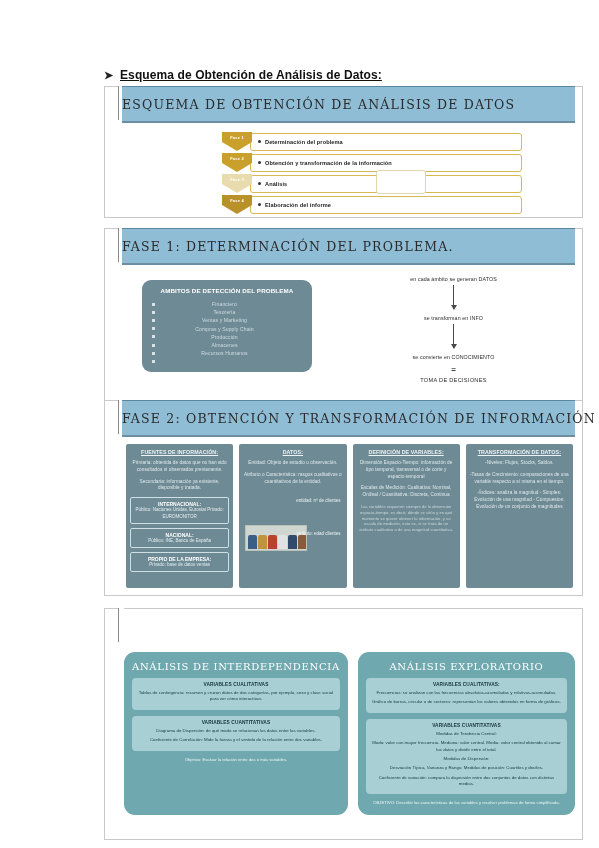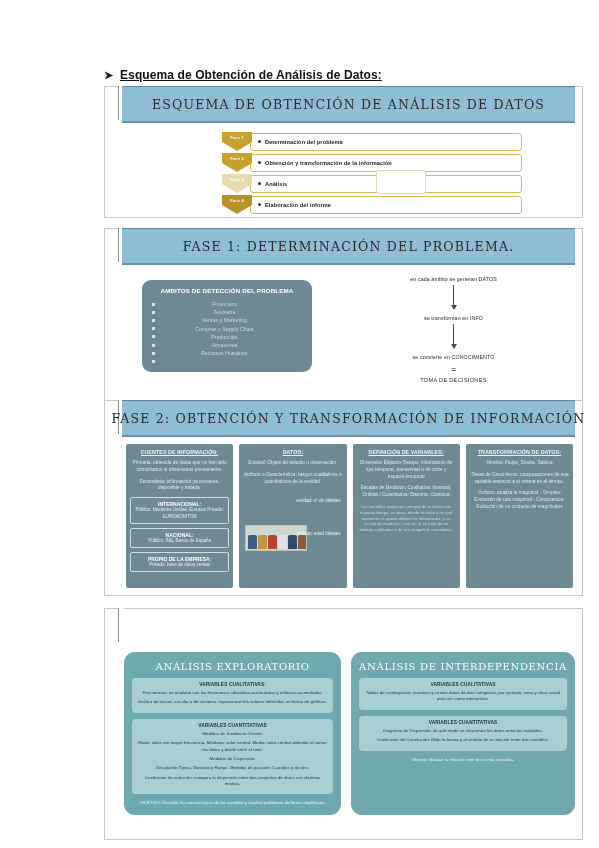--- a/index.html
+++ b/index.html
@@ -7,21 +7,21 @@
   .page{position:relative;width:599px;height:848px;}
 
   
   .doc-heading{position:absolute;left:104px;top:68px;display:flex;align-items:center;gap:6px;}
   .arrow-bullet{width:10px;height:11px;color:#222;font-size:11px;line-height:11px;font-weight:bold;}
   .doc-heading .htxt{font-size:12px;font-weight:bold;text-decoration:underline;letter-spacing:.1px;color:#111;}
 
   
   .section{position:absolute;background:#ffffff;}
   .sec-border{position:absolute;left:0;top:0;width:100%;height:100%;border:1px solid #c9c9c9;box-sizing:border-box;}
-  .bar{position:absolute;left:18px;right:8px;height:34px;background:#8FBDD6;border-top:1px solid #5c87a1;border-bottom:2px solid #6d8ea2;display:flex;align-items:center;justify-content:center;}
+  .bar{position:absolute;left:18px;right:8px;height:34px;background:#8FBDD6;border-top:1px solid #5c87a1;border-bottom:2px solid #6d8ea2;display:flex;align-items:center;}
   .bar .bartxt{font-family:"DejaVu Serif",serif;font-size:12.5px;letter-spacing:1.2px;color:#2b2b2b;white-space:nowrap;}
   .bar-left-tab{position:absolute;left:14px;width:5px;height:34px;background:#ffffff;border-left:1px solid #8a8a8a;}
 
   
   #sec-esquema{left:104px;top:86px;width:479px;height:132px;}
   .phase-list{position:absolute;left:118px;top:46px;width:300px;}
   .phase-row{position:relative;height:19px;margin-bottom:2px;display:flex;align-items:center;}
   .chev{position:relative;width:30px;height:19px;flex:none;z-index:2;}
   .chev .chev-shape{position:absolute;left:0;top:0;width:30px;height:19px;
     clip-path:polygon(0 0,100% 0,100% 52%,50% 100%,0 52%);}
@@ -279,47 +279,47 @@
     </div>
   </div>
 
   <div class="section" id="sec-fase3">
     <div class="sec-border"></div>
     <div class="bar-left-tab"></div>
 
     <div class="panels">
 
       <div class="panel">
+        <div class="p-title">ANÁLISIS DE INTERDEPENDENCIA</div>
+        <div class="sub">
+          <div class="s-title">VARIABLES CUALITATIVAS</div>
+          <p>Tablas de contingencia: resumen y cruzan datos de dos categorías, por ejemplo, sexo y clase social para ver cómo interactúan.</p>
+        </div>
+        <div class="sub">
+          <div class="s-title">VARIABLES CUANTITATIVAS</div>
+          <p>Diagrama de Dispersión: de qué modo se relacionan los datos entre las variables.</p>
+          <p>Coeficiente de Correlación: Mide la fuerza y el sentido de la relación entre dos variables.</p>
+        </div>
+        <div class="foot">Objetivo: Evaluar la relación entre dos o más variables.</div>
+      </div>
+
+      <div class="panel">
         <div class="p-title">ANÁLISIS EXPLORATORIO</div>
         <div class="sub">
           <div class="s-title">VARIABLES CUALITATIVAS:</div>
           <p>Frecuencias: se analizan con las frecuencias absolutas-acumuladas y relativas-acumuladas.</p>
           <p>Gráfico de barras, circular o de sectores: representan los valores obtenidos en forma de gráficos.</p>
         </div>
         <div class="sub">
           <div class="s-title">VARIABLES CUANTITATIVAS</div>
           <p>Medidas de Tendencia Central:</p>
           <p>Moda: valor con mayor frecuencia. Mediana: valor central. Media: valor central obtenido al sumar los datos y dividir entre el total.</p>
           <p>Medidas de Dispersión:</p>
           <p>Desviación Típica, Varianza y Rango. Medidas de posición: Cuartiles y deciles.</p>
           <p>Coeficiente de variación: compara la dispersión entre dos conjuntos de datos con distintas medias.</p>
         </div>
         <div class="foot">OBJETIVO: Describir las características de las variables y resolver problemas de forma simplificada.</div>
       </div>
 
-      <div class="panel">
-        <div class="p-title">ANÁLISIS DE INTERDEPENDENCIA</div>
-        <div class="sub">
-          <div class="s-title">VARIABLES CUALITATIVAS</div>
-          <p>Tablas de contingencia: resumen y cruzan datos de dos categorías, por ejemplo, sexo y clase social para ver cómo interactúan.</p>
-        </div>
-        <div class="sub">
-          <div class="s-title">VARIABLES CUANTITATIVAS</div>
-          <p>Diagrama de Dispersión: de qué modo se relacionan los datos entre las variables.</p>
-          <p>Coeficiente de Correlación: Mide la fuerza y el sentido de la relación entre dos variables.</p>
-        </div>
-        <div class="foot">Objetivo: Evaluar la relación entre dos o más variables.</div>
-      </div>
-
     </div>
   </div>
 
 </div>
 
 </body></html>

